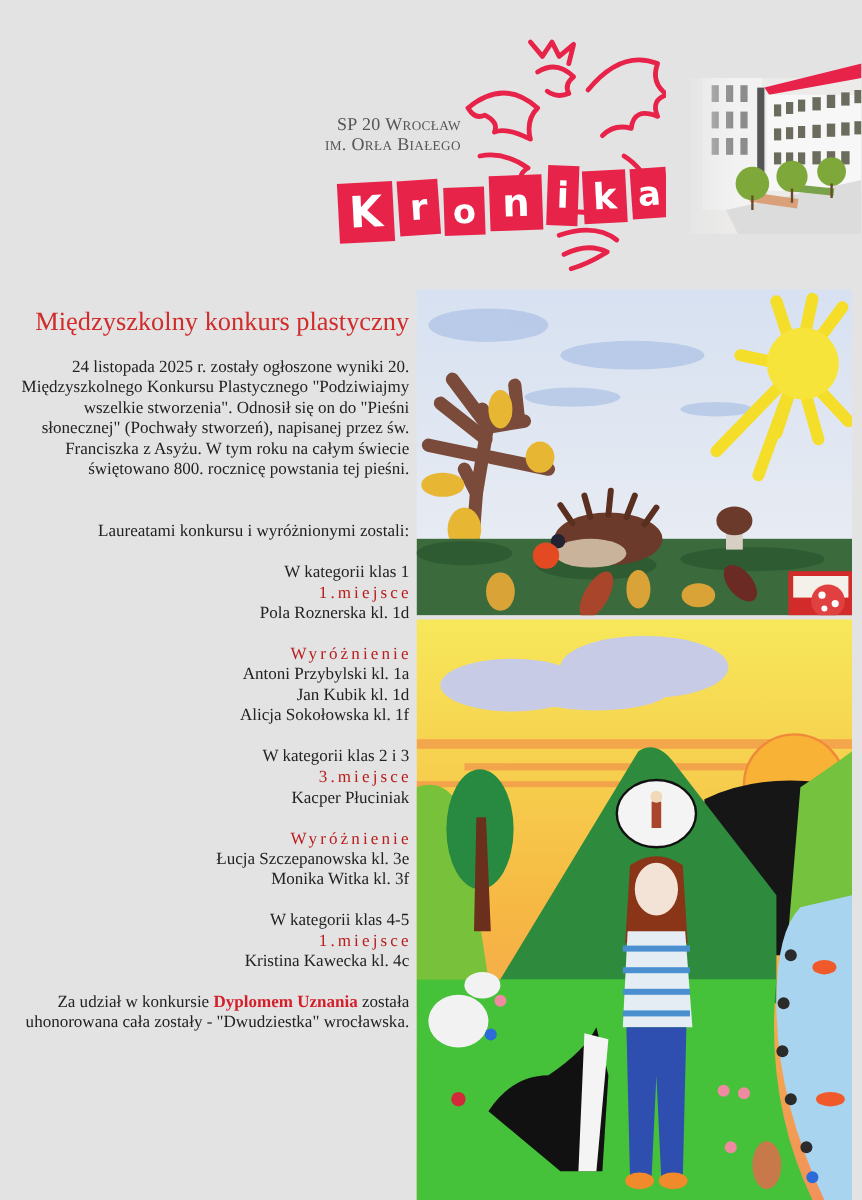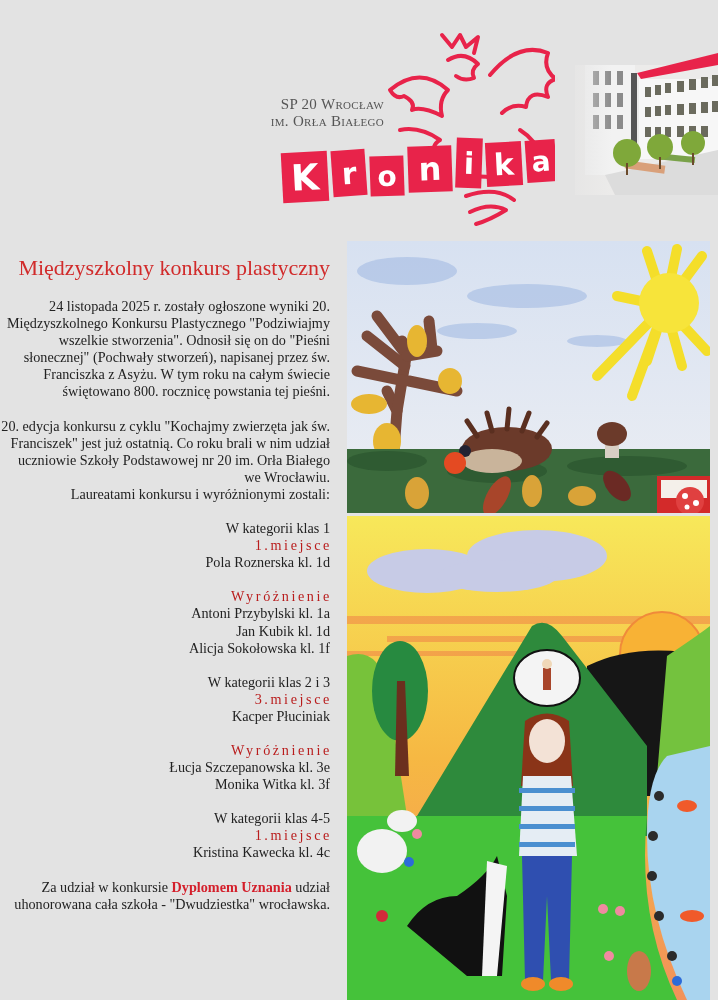--- a/index.html
+++ b/index.html
@@ -22,21 +22,21 @@
   .tile {
     position:absolute; background:#e8234a; color:#fff;
     font-family:"DejaVu Sans", sans-serif; font-weight:bold;
     display:flex; align-items:center; justify-content:center;
   }
   .building { position:absolute; left:555px; top:25px; width:163px; height:170px; }
 
   
   .article {
     position:absolute; left:0; top:255px; width:330px;
-    text-align:right; font-size:14.2px; line-height:17.1px;
+    text-align:right; font-size:14.2px; line-height:17.1px;padding-left:11px;
   }
   .article h1 {
     margin:0 0 17px 0; font-weight:normal; font-size:22px; line-height:26px;
     color:#d12b2b;
   }
   .article p { margin:0 0 17px 0; }
   .cat { font-weight:normal; }
   .award { color:#b91c1c; letter-spacing:2.6px; margin-right:-2px; }
   .hl { color:#d41f2b; font-weight:bold; }
 
@@ -140,21 +140,21 @@
         <line x1="138" y1="128" x2="138" y2="140"></line>
     </g>
     <rect x="0" y="0" width="163" height="170" fill="url(#fadeL)"></rect>
   </svg>
 </div>
 
 <article class="article">
   <h1>Międzyszkolny konkurs plastyczny</h1>
   <p>24 listopada 2025 r. zostały ogłoszone wyniki 20. Międzyszkolnego Konkursu Plastycznego "Podziwiajmy wszelkie stworzenia". Odnosił się on do "Pieśni słonecznej" (Pochwały stworzeń), napisanej przez św. Franciszka z Asyżu. W tym roku na całym świecie świętowano 800. rocznicę powstania tej pieśni.</p>
   <p style="margin-bottom:17px;">
-    <span>20. edycja konkursu z cyklu "Kochajmy zwierzęta jak św. Franciszek" jest już ostatnią. Co roku brali w nim udział uczniowie Szkoły Podstawowej nr 20 im. Orła Białego we Wrocławiu.</span><br>
+    <br>
     <span>Laureatami konkursu i wyróżnionymi zostali:</span>
   </p>
 
   <p>
     <span class="cat">W kategorii klas 1</span><br>
     <span class="award">1.miejsce</span><br>
     <span>Pola Roznerska kl. 1d</span>
   </p>
   <p>
     <span class="award">Wyróżnienie</span><br>
@@ -174,21 +174,21 @@
     <span>Monika Witka kl. 3f</span>
   </p>
 
   <p>
     <span class="cat">W kategorii klas 4-5</span><br>
     <span class="award">1.miejsce</span><br>
     <span>Kristina Kawecka kl. 4c</span>
   </p>
 
   <p>
-    <span>Za udział w konkursie </span><span class="hl">Dyplomem Uznania</span><span> udział uhonorowana cała szkoła - "Dwudziestka" wrocławska.</span>
+    <span>Za udział w konkursie </span><span class="hl">Dyplomem Uznania</span><span> została uhonorowana cała zostały - "Dwudziestka" wrocławska.</span>
   </p>
 
 </article>
 
 <div class="img1">
   <svg width="363" height="272" viewBox="0 0 363 272">
     <defs>
       <linearGradient id="sky1" x1="0" y1="0" x2="0" y2="1">
         <stop offset="0" stop-color="#d7e1f1"></stop>
         <stop offset="1" stop-color="#eceef3"></stop>

